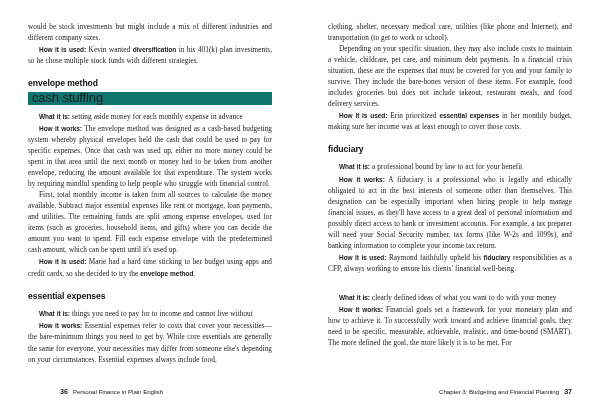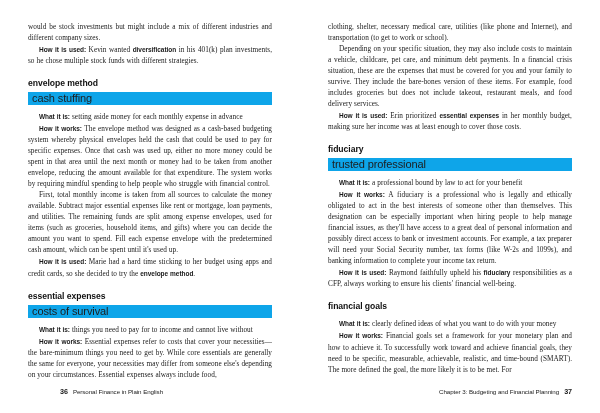--- a/index.html
+++ b/index.html
@@ -73,29 +73,29 @@
     margin: 0;
     font-family: "Liberation Sans", "DejaVu Sans", sans-serif;
     font-weight: bold;
     font-size: 8.6px;
     line-height: 11px;
     letter-spacing: -0.005em;
     color: #111111;
   }
   .entry-subtitle {
     margin: 3px 0 0 0;
-    background: #0ea5e9;
+    background: #0f766e;
     width: 244px;
     height: 12.5px;
     line-height: 12.5px;
     box-sizing: border-box;
     padding-left: 4px;
     font-family: "Liberation Sans", "DejaVu Sans", sans-serif;
     font-weight: normal;
-    font-size: 11px;
+    font-size: 13px;
     letter-spacing: -0.01em;
     color: #1d1d1d;
   }
 
   
   .gap-entry-top   { height: 11px; }
   .gap-after-bar   { height: 6px; }
 
   
   .footer {
@@ -137,21 +137,20 @@
       <p class="body indent"><span class="lead">What it is:</span><span> setting aside money for each monthly expense in advance</span></p>
 
       <p class="body indent"><span class="lead">How it works:</span><span> The envelope method was designed as a cash-based budgeting system whereby physical envelopes held the cash that could be used to pay for specific expenses. Once that cash was used up, either no more money could be spent in that area until the next month or money had to be taken from another envelope, reducing the amount available for that expenditure. The system works by requiring mindful spending to help people who struggle with financial control.</span></p>
 
       <p class="body indent">First, total monthly income is taken from all sources to calculate the money available. Subtract major essential expenses like rent or mortgage, loan payments, and utilities. The remaining funds are split among expense envelopes, used for items (such as groceries, household items, and gifts) where you can decide the amount you want to spend. Fill each expense envelope with the predetermined cash amount, which can be spent until it's used up.</p>
 
       <p class="body indent"><span class="lead">How it is used:</span><span> Marie had a hard time sticking to her budget using apps and credit cards, so she decided to try the </span><span class="term">envelope method</span><span>.</span></p>
 
       <div class="gap-entry-top"></div>
       <h2 class="entry-title">essential expenses</h2>
-      <div class="entry-subtitle">costs of survival</div>
       <div class="gap-after-bar"></div>
 
       <p class="body indent"><span class="lead">What it is:</span><span> things you need to pay for to income and cannot live without</span></p>
 
       <p class="body indent"><span class="lead">How it works:</span><span> Essential expenses refer to costs that cover your necessities—the bare-minimum things you need to get by. While core essentials are generally the same for everyone, your necessities may differ from someone else's depending on your circumstances. Essential expenses always include food,</span></p>
 
     </div>
 
     <div class="footer footer-left">
       <span class="folio">36</span><span class="footer-text">Personal Finance in Plain English</span>
@@ -162,32 +161,30 @@
     <div class="col">
 
       <p class="body noindent">clothing, shelter, necessary medical care, utilities (like phone and Internet), and transportation (to get to work or school).</p>
 
       <p class="body indent">Depending on your specific situation, they may also include costs to maintain a vehicle, childcare, pet care, and minimum debt payments. In a financial crisis situation, these are the expenses that must be covered for you and your family to survive. They include the bare-bones version of these items. For example, food includes groceries but does not include takeout, restaurant meals, and food delivery services.</p>
 
       <p class="body indent"><span class="lead">How it is used:</span><span> Erin prioritized </span><span class="term">essential expenses</span><span> in her monthly budget, making sure her income was at least enough to cover those costs.</span></p>
 
       <div class="gap-entry-top"></div>
       <h2 class="entry-title">fiduciary</h2>
-      <div class="entry-subtitle">trusted professional</div>
       <div class="gap-after-bar"></div>
 
       <p class="body indent"><span class="lead">What it is:</span><span> a professional bound by law to act for your benefit</span></p>
 
       <p class="body indent"><span class="lead">How it works:</span><span> A fiduciary is a professional who is legally and ethically obligated to act in the best interests of someone other than themselves. This designation can be especially important when hiring people to help manage financial issues, as they'll have access to a great deal of personal information and possibly direct access to bank or investment accounts. For example, a tax preparer will need your Social Security number, tax forms (like W-2s and 1099s), and banking information to complete your income tax return.</span></p>
 
 
       <p class="body indent"><span class="lead">How it is used:</span><span> Raymond faithfully upheld his </span><span class="term">fiduciary</span><span> responsibilities as a CFP, always working to ensure his clients' financial well-being.</span></p>
 
       <div class="gap-entry-top"></div>
-      <h2 class="entry-title">financial goals</h2>
       <div class="gap-after-bar"></div>
 
       <p class="body indent"><span class="lead">What it is:</span><span> clearly defined ideas of what you want to do with your money</span></p>
 
       <p class="body indent"><span class="lead">How it works:</span><span> Financial goals set a framework for your monetary plan and how to achieve it. To successfully work toward and achieve financial goals, they need to be specific, measurable, achievable, realistic, and time-bound (SMART). The more defined the goal, the more likely it is to be met. For</span></p>
 
     </div>
 
     <div class="footer footer-right">
       <span class="footer-text">Chapter 3: Budgeting and Financial Planning</span><span class="folio">37</span>

